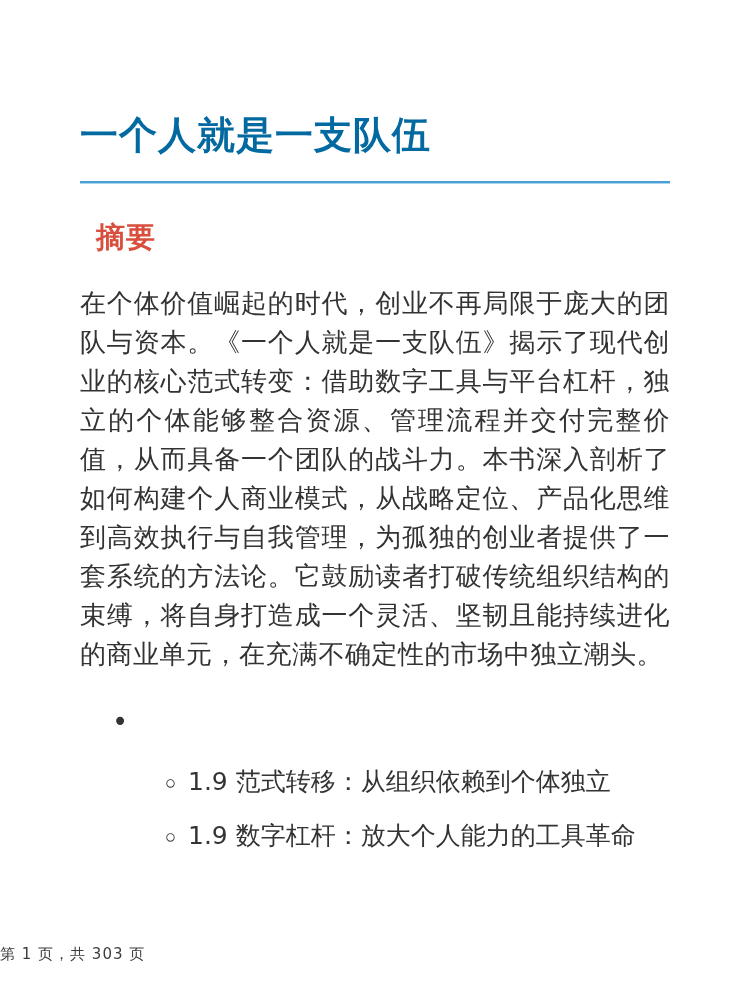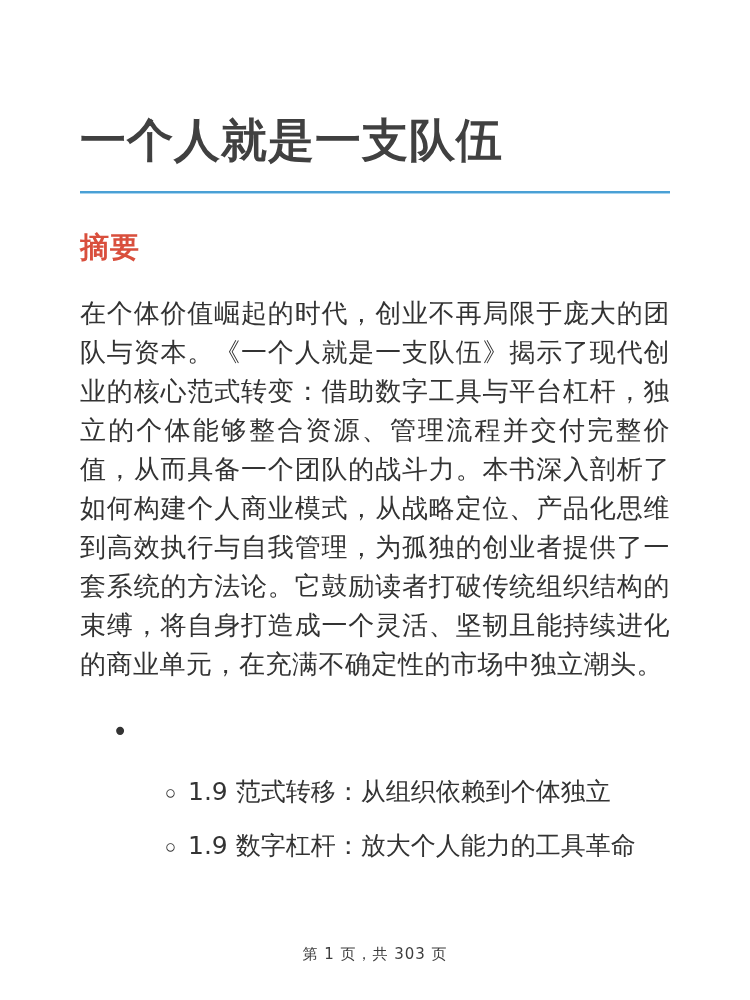--- a/index.html
+++ b/index.html
@@ -14,34 +14,34 @@
     background: #ffffff;
     overflow: hidden;
     font-family: "DejaVu Sans", "Liberation Sans", sans-serif;
   }
   .content {
     padding: 0 80px;
   }
   .doc-title {
     margin: 0;
     padding-top: 112px;
-    font-size: 46px;
+    font-size: 38px;
     line-height: 1.25;
     font-weight: bold;
-    color: #404040;
+    color: #0369a1;
     letter-spacing: 1px;
   }
   .title-divider {
     margin-top: 21px;
     height: 2px;
     background: #4aa0d5;
     border-bottom: 1px solid #a8d4ef;
   }
   .section-heading {
-    margin: 36px 0 0 0;
+    margin: 36px 0 0 16px;
     font-size: 29px;
     line-height: 1.2;
     font-weight: bold;
     color: #d94f3d;
     letter-spacing: 1px;
   }
   .abstract-text {
     margin: 30px 0 12px 0;
     font-size: 26px;
     line-height: 1.5;
@@ -82,21 +82,20 @@
     color: #333333;
   }
   .toc-sublist li {
     margin-bottom: 12px;
   }
   .page-footer {
     position: absolute;
     left: 0;
     bottom: 36px;
     width: 100%;
-    text-align: center;
     font-size: 15px;
     color: #3d3d3d;
     letter-spacing: 1px;
   }
 </style>
 </head>
 <body>
 
 <div class="page">
   <div class="content">

